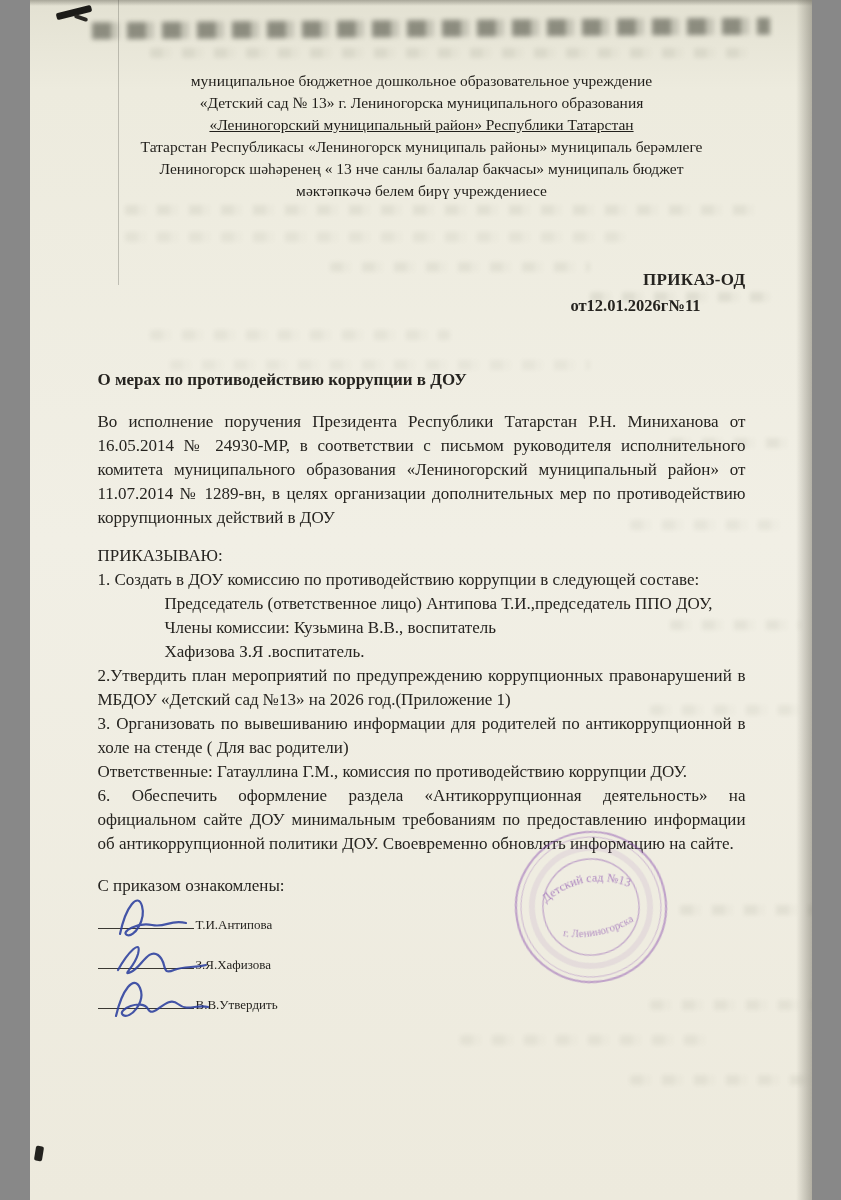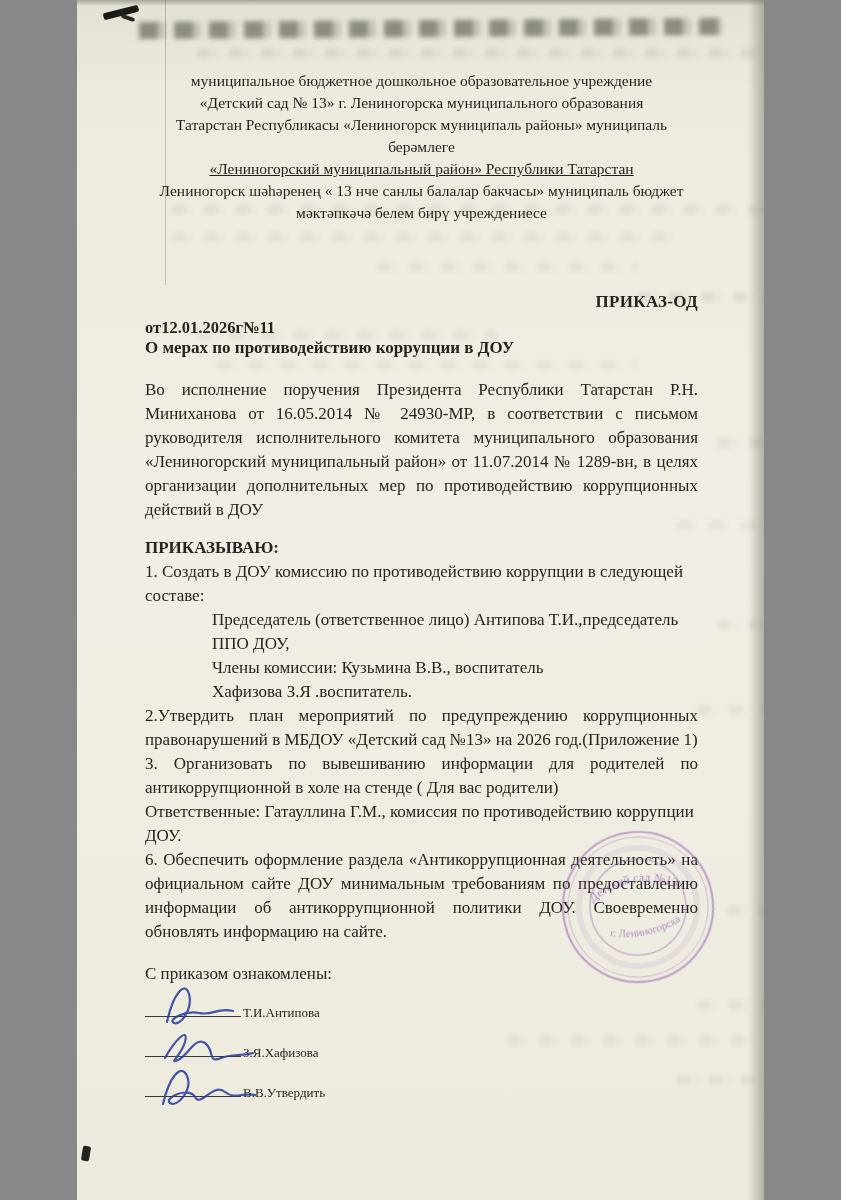--- a/index.html
+++ b/index.html
@@ -1,37 +1,37 @@
 <!DOCTYPE html>
 <html><head>
 <meta charset="utf-8">
 <style>
   * { margin:0; padding:0; box-sizing:border-box; }
   html,body { background:#888; }
   .page {
     position:relative;
-    width:687px; height:1200px;
+    width:782px; height:1200px;
     margin:0 auto;
     background:linear-gradient(180deg,#e3e1d2 0,#edebde 90px,#f1efe5 45%,#edeadd 100%);
     font-family:"Liberation Serif", serif;
     color:#262420;
     overflow:hidden;
   }
   .content { position:relative; padding:70px 66px 0 68px; z-index:3; }
 
   
   .doc-header { text-align:center; font-size:15.5px; line-height:22px; color:#211f1b; }
   .hline.underline { text-decoration:underline; }
 
   .order-title { margin-top:68px; text-align:right; font-weight:bold; font-size:17px; letter-spacing:.3px; }
-  .order-meta { display:flex; justify-content:flex-start; font-weight:bold; font-size:16.5px; margin-top:6px; padding-right:45px; }
+  .order-meta { display:flex; justify-content:flex-end; font-weight:bold; font-size:16.5px; margin-top:6px; padding-right:45px; }
 
-  .subject { font-weight:bold; font-size:17px; }
+  .subject { margin-top:54px; font-weight:bold; font-size:17px; }
   .preamble { margin-top:20px; font-size:17px; line-height:24px; text-align:justify; }
-  .resolution { margin-top:14px; font-weight:bold; font-size:17px; line-height:24px; }
+  .resolution { margin-top:14px; font-weight:normal; font-size:17px; line-height:24px; }
 
   .para { font-size:17px; line-height:24px; }
   .para.justify { text-align:justify; }
   .para.indent { margin-left:67px; }
 
   .sign-row { position:relative; margin-top:20px; display:flex; justify-content:space-between; padding:0 30px 0 16px; font-size:17px; line-height:24px; }
 
   .ack-heading { margin-top:18px; font-size:17px; line-height:24px; }
   .ack-row { position:relative; margin-top:14px; font-size:13px; line-height:26px; height:26px; }
   .sig-line { display:inline-block; width:96px; border-bottom:1.4px solid #3a3833; height:16px; margin-right:2px; vertical-align:baseline; }
@@ -83,22 +83,22 @@
   <div class="ghost" style="left:650px;top:905px;width:140px;opacity:.15"></div>
   <div class="ghost" style="left:620px;top:1000px;width:170px;opacity:.13"></div>
   <div class="ghost" style="left:430px;top:1035px;width:250px;opacity:.12"></div>
   <div class="ghost" style="left:600px;top:1075px;width:180px;opacity:.13"></div>
 
   <div class="content">
 
     <header class="doc-header">
       <div class="hline">муниципальное бюджетное дошкольное образовательное учреждение</div>
       <div class="hline">«Детский сад № 13» г. Лениногорска  муниципального образования</div>
+      <div class="hline underline">«Лениногорский муниципальный район» Республики Татарстан</div>
       <div class="hline">Татарстан Республикасы «Лениногорск муниципаль районы» муниципаль берәмлеге</div>
-      <div class="hline underline">«Лениногорский муниципальный район» Республики Татарстан</div>
       <div class="hline">Лениногорск шәһәренең « 13 нче санлы балалар бакчасы» муниципаль бюджет</div>
       <div class="hline">мәктәпкәчә белем бирү  учреждениесе</div>
     </header>
 
     <div class="order-title">ПРИКАЗ-ОД</div>
 
     <div class="order-meta">
       <span>от12.01.2026г</span>
       <span>№11</span>
     </div>

